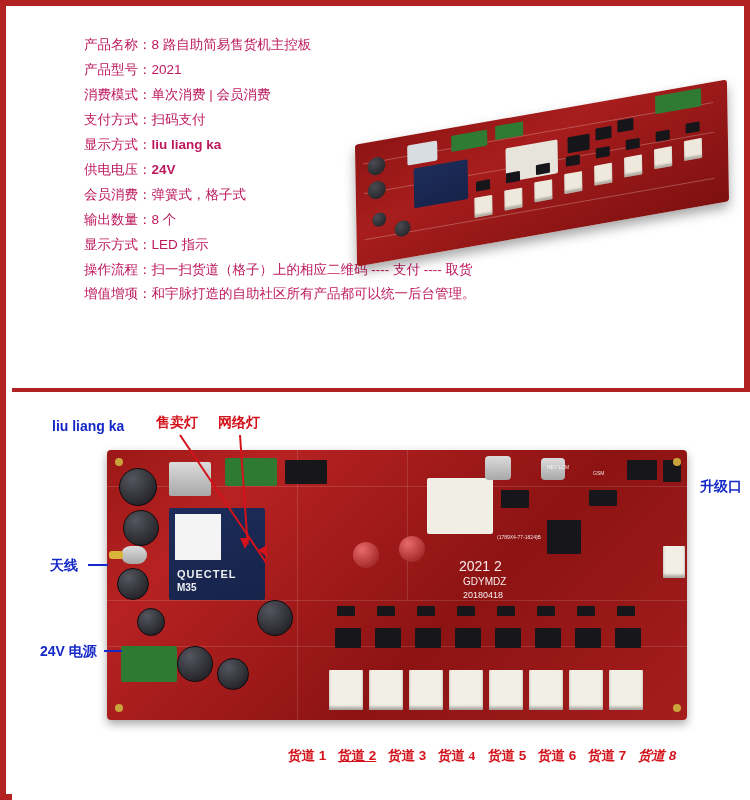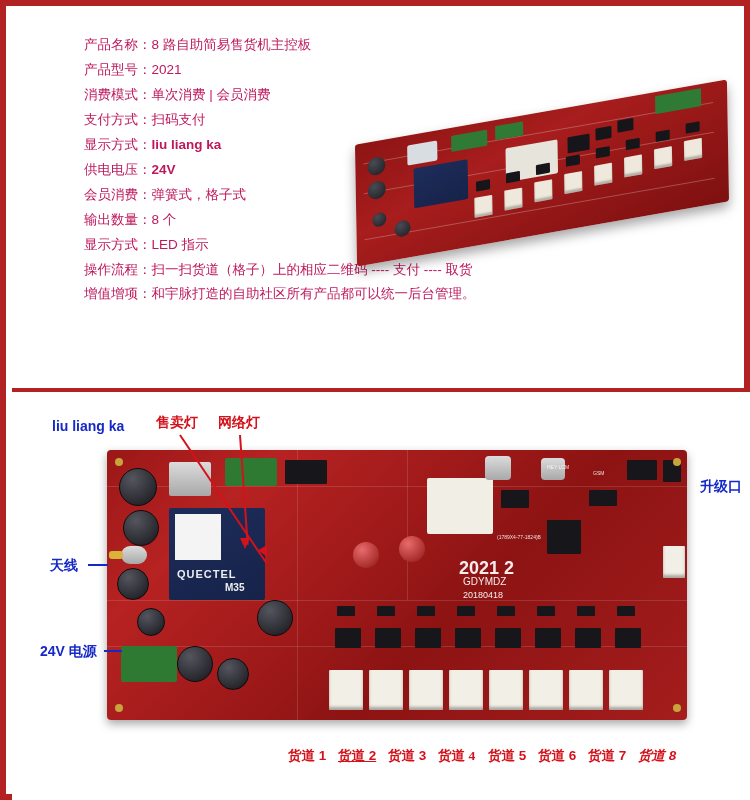--- a/index.html
+++ b/index.html
@@ -339,39 +339,39 @@
 
       <div class="grn" style="left:118px;top:8px;width:52px;height:28px;"></div>
 
       <div class="blk" style="left:178px;top:10px;width:42px;height:24px;"></div>
 
       <div class="grn" style="left:14px;top:196px;width:56px;height:36px;"></div>
 
       <div class="mod" style="left:62px;top:58px;width:96px;height:92px;">
         <div style="position:absolute;left:6px;top:6px;width:46px;height:46px;background:#f4f4f4;"></div>
         <div class="board-label-silk" style="left:8px;top:60px;font-size:11px;font-weight:bold;letter-spacing:1px;">QUECTEL</div>
-        <div class="board-label-silk" style="left:8px;top:74px;font-size:10px;font-weight:bold;margin-left:48px;">M35</div>
+        <div class="board-label-silk" style="left:8px;top:74px;font-size:10px;font-weight:bold;">M35</div>
       </div>
 
       <div style="position:absolute;left:320px;top:28px;width:66px;height:56px;background:#f1eee6;border-radius:2px;"></div>
 
       <div class="blk" style="left:440px;top:70px;width:34px;height:34px;"></div>
       <div class="blk" style="left:394px;top:40px;width:28px;height:18px;"></div>
       <div class="blk" style="left:482px;top:40px;width:28px;height:16px;"></div>
 
       <div style="position:absolute;left:246px;top:92px;width:26px;height:26px;border-radius:50%;background:radial-gradient(circle at 35% 30%,#e96a6a,#8e1515);"></div>
       <div style="position:absolute;left:292px;top:86px;width:26px;height:26px;border-radius:50%;background:radial-gradient(circle at 35% 30%,#e96a6a,#8e1515);"></div>
       <div class="silver" style="left:378px;top:6px;width:26px;height:24px;border-radius:4px;"></div>
       <div class="silver" style="left:434px;top:8px;width:24px;height:22px;border-radius:4px;"></div>
 
       <div class="blk" style="left:520px;top:10px;width:30px;height:20px;"></div>
       <div class="blk" style="left:556px;top:10px;width:18px;height:22px;"></div>
       <div class="wht" style="left:556px;top:96px;width:22px;height:32px;"></div>
 
-      <div class="board-label-silk" style="left:352px;top:108px;font-size:18px;font-weight:bold;">2021 2</div>
+      <div class="board-label-silk" style="left:352px;top:108px;font-size:14px;font-weight:normal;">2021 2</div>
       <div class="board-label-silk" style="left:356px;top:126px;font-size:10px;">GDYMDZ</div>
       <div class="board-label-silk" style="left:356px;top:140px;font-size:9px;">20180418</div>
       <div class="silkw" style="left:390px;top:84px;">(1789X4-77-1824)B</div>
       <div class="silkw" style="left:440px;top:14px;">HEY LCM</div>
       <div class="silkw" style="left:486px;top:20px;">GSM</div>
 
       <div class="blk" style="left:228px;top:178px;width:26px;height:20px;"></div>
       <div class="blk" style="left:268px;top:178px;width:26px;height:20px;"></div>
       <div class="blk" style="left:308px;top:178px;width:26px;height:20px;"></div>
       <div class="blk" style="left:348px;top:178px;width:26px;height:20px;"></div>

